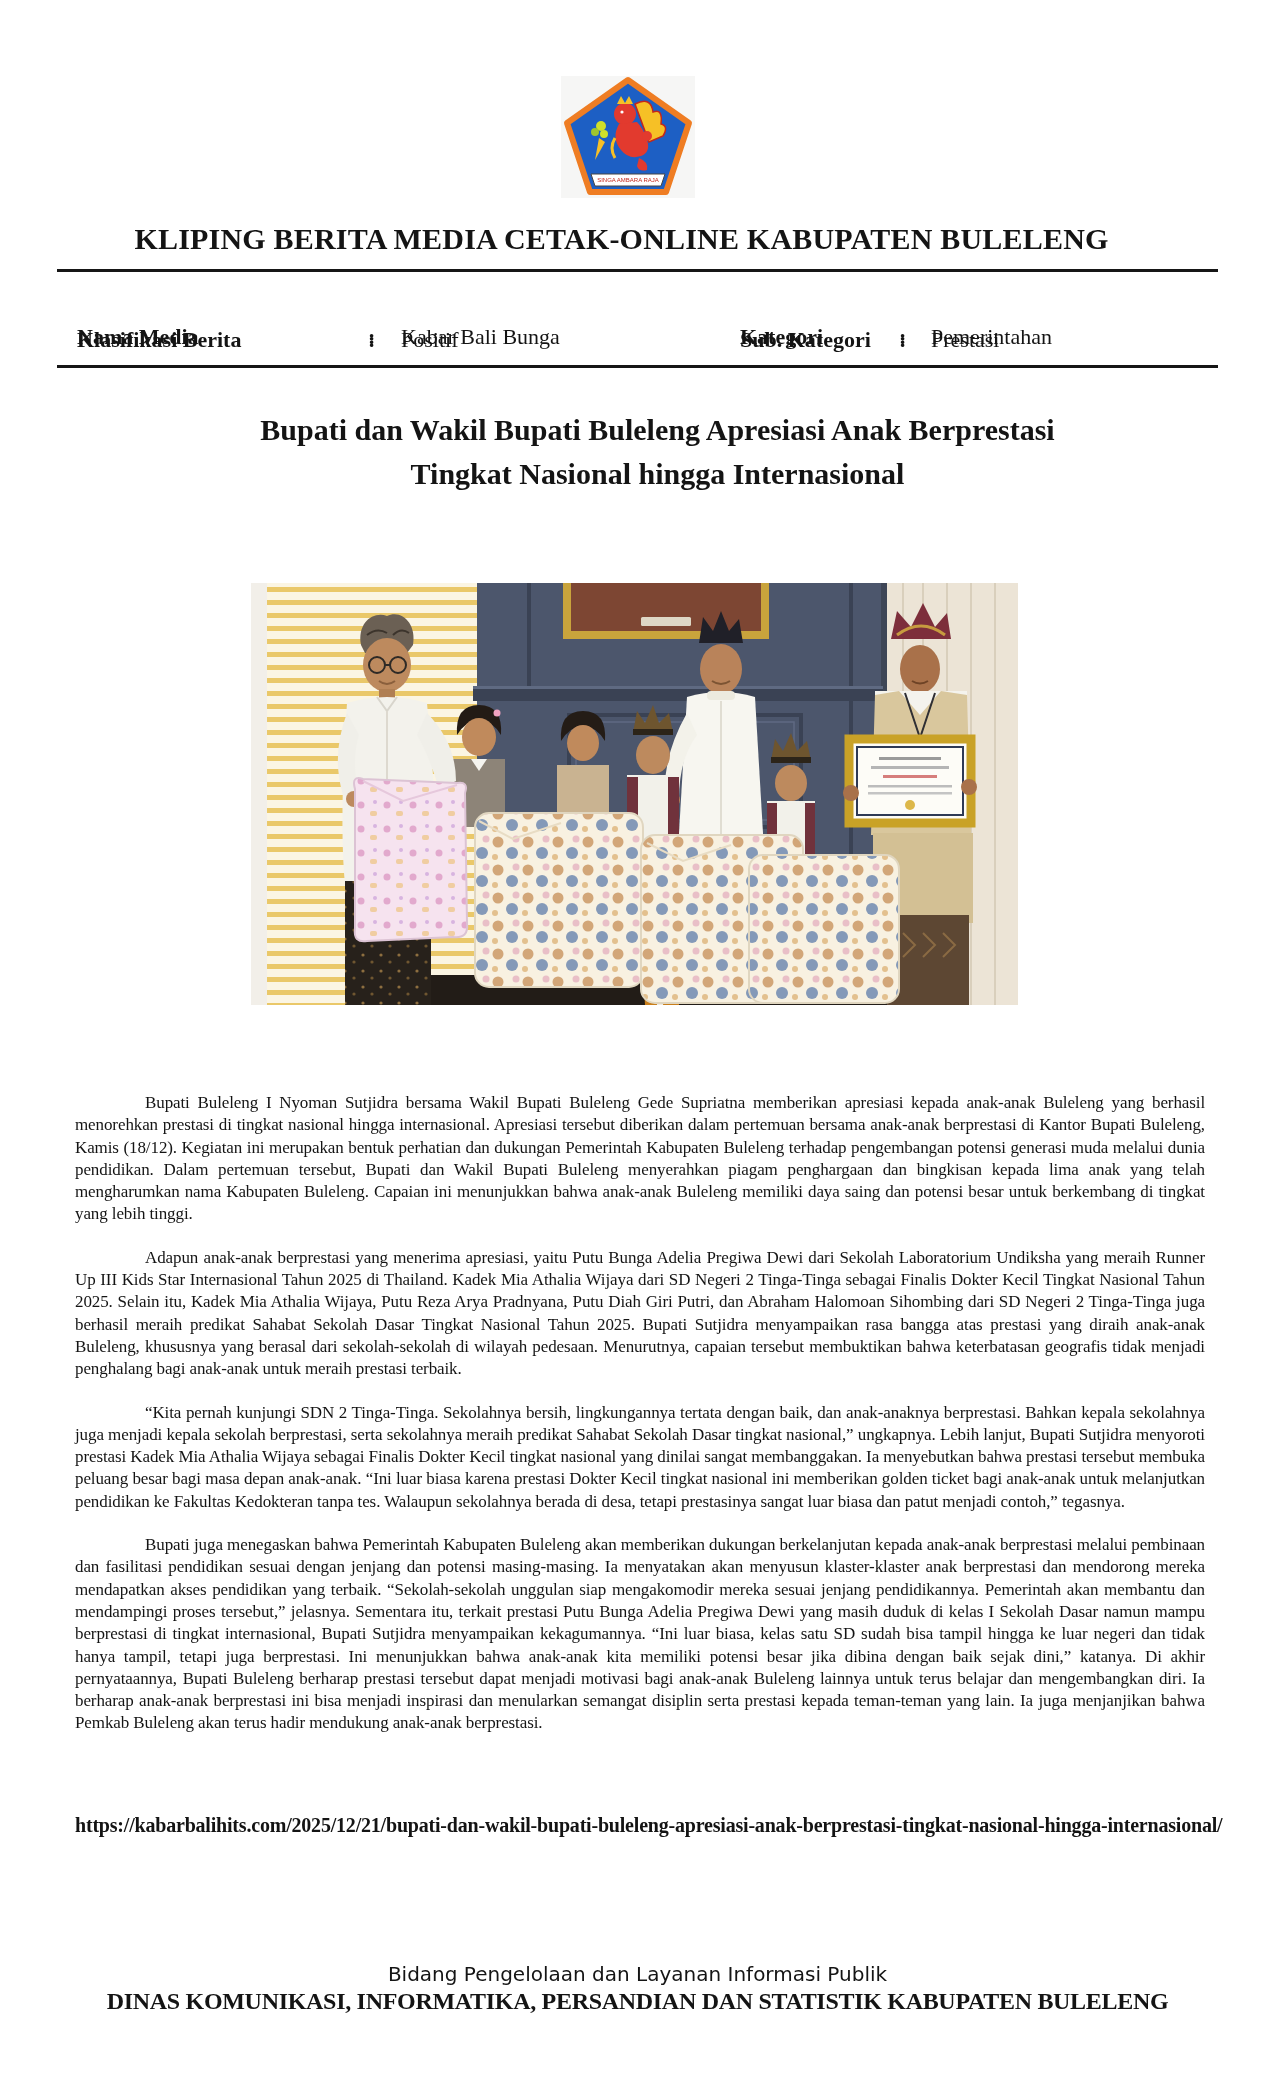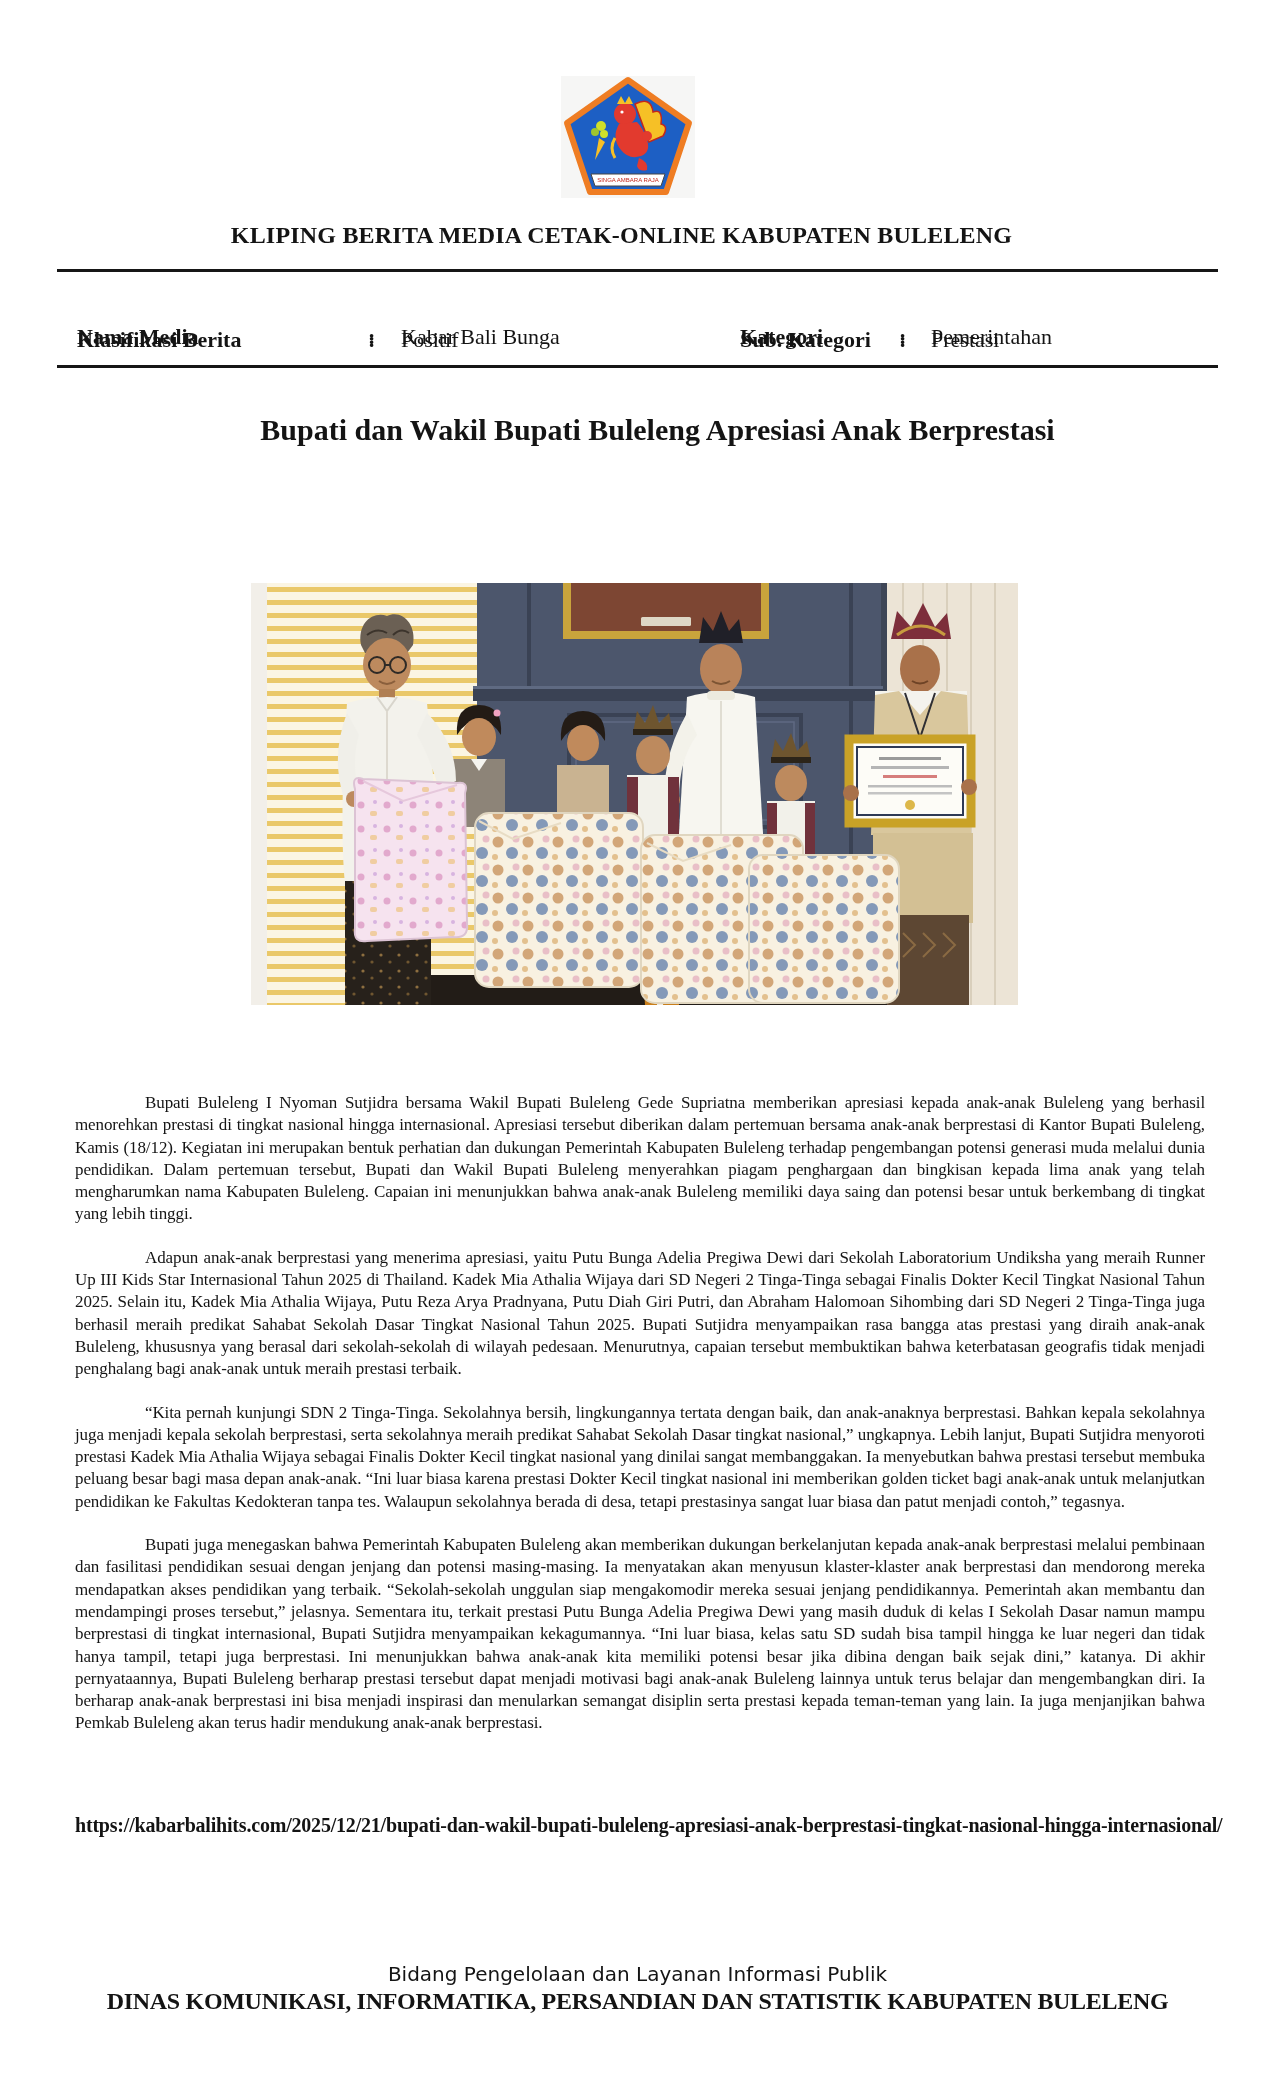--- a/index.html
+++ b/index.html
@@ -4,21 +4,21 @@
 <style>
   html,body{margin:0;padding:0;background:#888;}
   .page{position:relative;width:1275px;height:2100px;margin:0 auto;background:#ffffff;
         font-family:"Liberation Serif",serif;color:#141414;overflow:hidden;}
   .abs{position:absolute;}
 
   
   .logo-box{left:561px;top:76px;width:134px;height:122px;background:#f6f6f5;display:flex;align-items:center;justify-content:center;}
 
   
-  .main-title{left:0;top:222px;width:1243px;text-align:center;font-weight:bold;font-size:24px;letter-spacing:.2px;}
+  .main-title{left:0;top:222px;width:1243px;text-align:center;font-weight:bold;font-size:30px;letter-spacing:.2px;}
   .rule{left:57px;width:1161px;height:3px;background:#161616;}
   .rule1{top:269px;} .rule2{top:365px;}
 
   
   .meta span{position:absolute;font-size:22px;white-space:nowrap;}
   .meta .lbl{font-weight:bold;}
   .meta-r1{top:284px;margin-top:40px;} .meta-r2{top:327px;}
   .c-label-l{left:77px;} .c-colon-l{left:368px;} .c-value-l{left:401px;}
   .c-label-r{left:740px;} .c-colon-r{left:899px;} .c-value-r{left:931px;}
 
@@ -92,20 +92,21 @@
 
     <span class="lbl meta-r2 c-label-r">Sub. Kategori</span>
     <span class="lbl meta-r2 c-colon-r">:</span>
     <span class="meta-r2 c-value-r">Prestasi</span>
   </div>
   <div class="abs rule rule2"></div>
 
   <div class="abs art-head">
     <h1 class="art-title">
       <span>Bupati dan Wakil Bupati Buleleng Apresiasi Anak Berprestasi</span><br>
+      <span>Tingkat Nasional hingga Internasional</span>
     </h1>
   </div>
 
   <div class="abs photo">
     <svg width="767" height="422" viewBox="0 0 767 422">
       <defs>
         <pattern id="stripeL" width="12" height="13" patternUnits="userSpaceOnUse">
           <rect width="12" height="13" fill="#fbf5e3"></rect>
             <rect y="4" width="12" height="5" fill="#eac869"></rect>
         </pattern>

